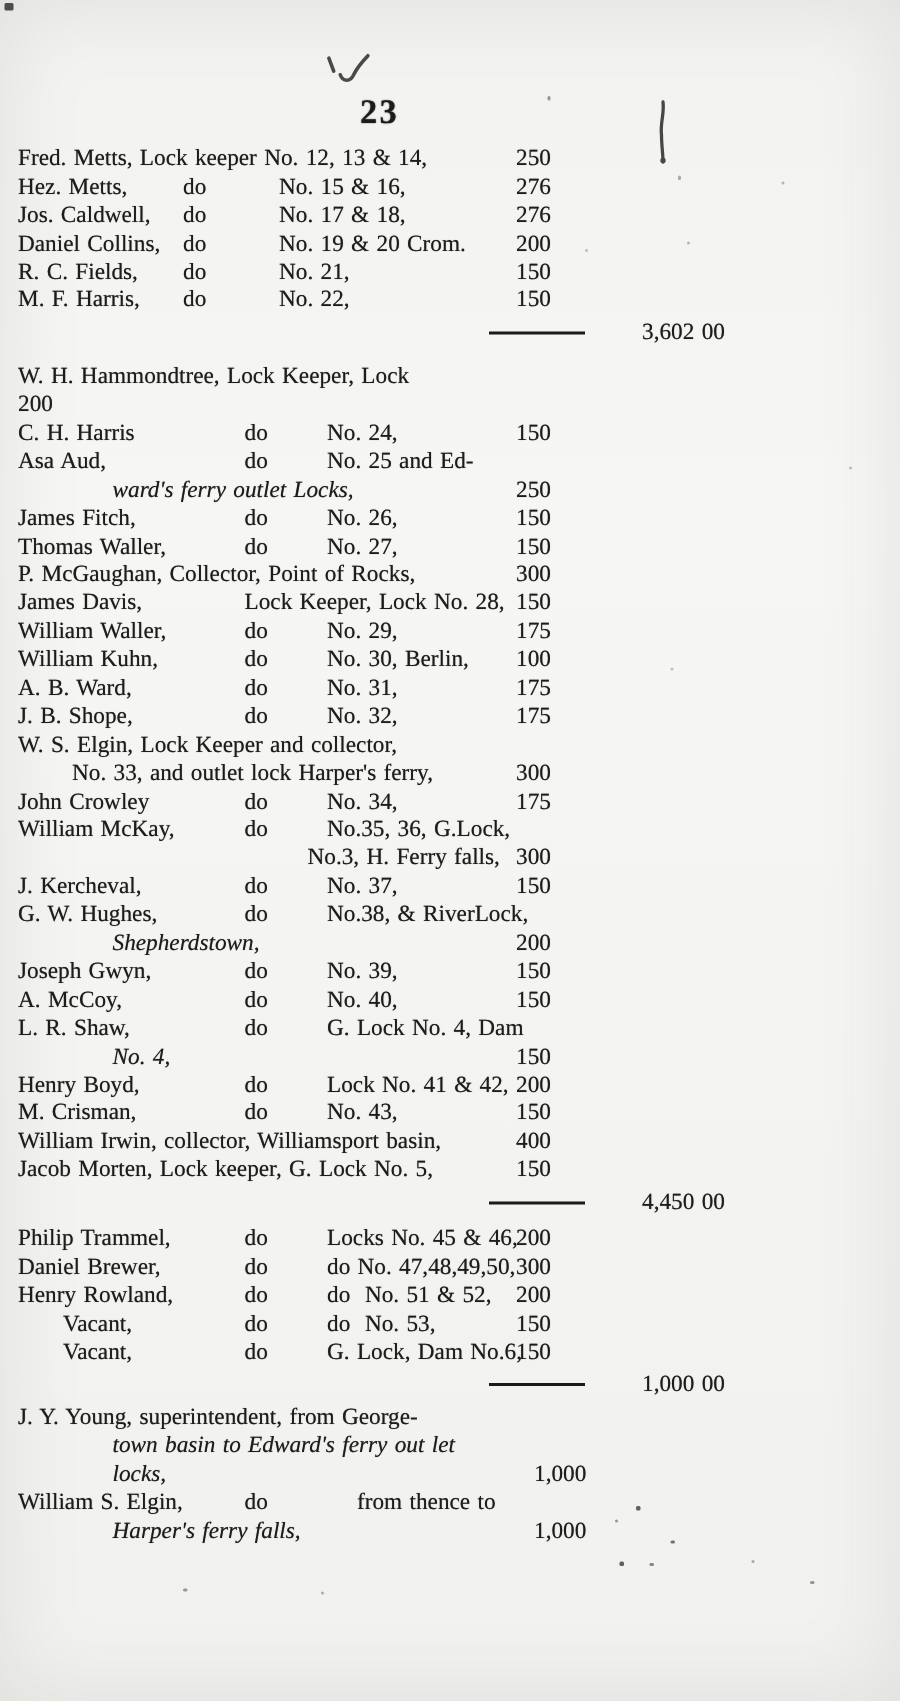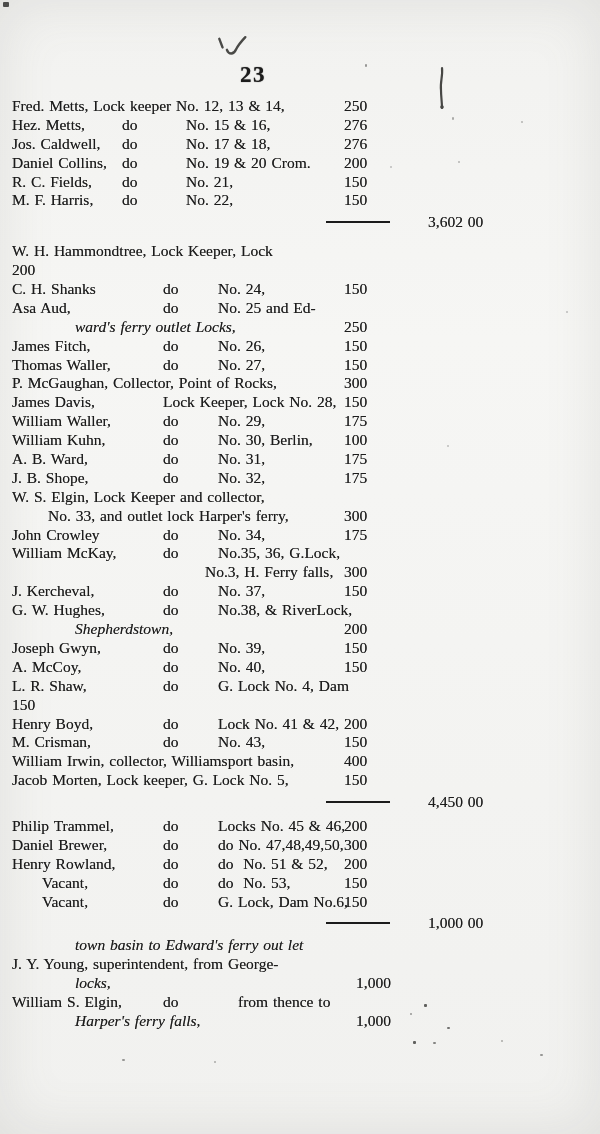--- a/index.html
+++ b/index.html
@@ -79,21 +79,21 @@
         <div class="row cols"><span class="c-name">Hez. Metts,</span><span class="c-do">do</span><span class="c-desc">No. 15 &amp; 16,</span><span class="c-amt">276</span><span class="c-sub"></span></div>
         <div class="row cols"><span class="c-name">Jos. Caldwell,</span><span class="c-do">do</span><span class="c-desc">No. 17 &amp; 18,</span><span class="c-amt">276</span><span class="c-sub"></span></div>
         <div class="row cols"><span class="c-name">Daniel Collins,</span><span class="c-do">do</span><span class="c-desc">No. 19 &amp; 20 Crom.</span><span class="c-amt">200</span><span class="c-sub"></span></div>
         <div class="row cols"><span class="c-name">R. C. Fields,</span><span class="c-do">do</span><span class="c-desc">No. 21,</span><span class="c-amt">150</span><span class="c-sub"></span></div>
         <div class="row cols"><span class="c-name">M. F. Harris,</span><span class="c-do">do</span><span class="c-desc">No. 22,</span><span class="c-amt">150</span><span class="c-sub"></span></div>
         <div class="row rule"><span class="flexfill"></span><span class="rule-line"></span><span class="c-sub">3,602 00</span></div>
       </div>
       <div class="section s1">
         <div class="row full"><span class="c-desc">W. H. Hammondtree, Lock Keeper, Lock</span><span class="c-amt"></span><span class="c-sub"></span></div>
         <div class="row i1"><span class="c-amt">200</span><span class="c-sub"></span></div>
-        <div class="row cols"><span class="c-name">C. H. Shanks</span><span class="c-do">do</span><span class="c-desc">No. 24,</span><span class="c-amt">150</span><span class="c-sub"></span></div>
+        <div class="row cols"><span class="c-name">C. H. Harris</span><span class="c-do">do</span><span class="c-desc">No. 24,</span><span class="c-amt">150</span><span class="c-sub"></span></div>
         <div class="row cols"><span class="c-name">Asa Aud,</span><span class="c-do">do</span><span class="c-desc">No. 25 and Ed-</span><span class="c-amt"></span><span class="c-sub"></span></div>
         <div class="row i2"><span class="c-desc">ward's ferry outlet Locks,</span><span class="c-amt">250</span><span class="c-sub"></span></div>
         <div class="row cols"><span class="c-name">James Fitch,</span><span class="c-do">do</span><span class="c-desc">No. 26,</span><span class="c-amt">150</span><span class="c-sub"></span></div>
         <div class="row cols"><span class="c-name">Thomas Waller,</span><span class="c-do">do</span><span class="c-desc">No. 27,</span><span class="c-amt">150</span><span class="c-sub"></span></div>
         <div class="row full"><span class="c-desc">P. McGaughan, Collector, Point of Rocks,</span><span class="c-amt">300</span><span class="c-sub"></span></div>
         <div class="row nodo"><span class="c-name">James Davis,</span><span class="c-desc">Lock Keeper, Lock No. 28,</span><span class="c-amt">150</span><span class="c-sub"></span></div>
         <div class="row cols"><span class="c-name">William Waller,</span><span class="c-do">do</span><span class="c-desc">No. 29,</span><span class="c-amt">175</span><span class="c-sub"></span></div>
         <div class="row cols"><span class="c-name">William Kuhn,</span><span class="c-do">do</span><span class="c-desc">No. 30, Berlin,</span><span class="c-amt">100</span><span class="c-sub"></span></div>
         <div class="row cols"><span class="c-name">A. B. Ward,</span><span class="c-do">do</span><span class="c-desc">No. 31,</span><span class="c-amt">175</span><span class="c-sub"></span></div>
         <div class="row cols"><span class="c-name">J. B. Shope,</span><span class="c-do">do</span><span class="c-desc">No. 32,</span><span class="c-amt">175</span><span class="c-sub"></span></div>
@@ -101,38 +101,38 @@
         <div class="row i1"><span class="c-desc">No. 33, and outlet lock Harper's ferry,</span><span class="c-amt">300</span><span class="c-sub"></span></div>
         <div class="row cols"><span class="c-name">John Crowley</span><span class="c-do">do</span><span class="c-desc">No. 34,</span><span class="c-amt">175</span><span class="c-sub"></span></div>
         <div class="row cols"><span class="c-name">William McKay,</span><span class="c-do">do</span><span class="c-desc">No.35, 36, G.Lock,</span><span class="c-amt"></span><span class="c-sub"></span></div>
         <div class="row idesc"><span class="c-desc">No.3, H. Ferry falls,</span><span class="c-amt">300</span><span class="c-sub"></span></div>
         <div class="row cols"><span class="c-name">J. Kercheval,</span><span class="c-do">do</span><span class="c-desc">No. 37,</span><span class="c-amt">150</span><span class="c-sub"></span></div>
         <div class="row cols"><span class="c-name">G. W. Hughes,</span><span class="c-do">do</span><span class="c-desc">No.38, &amp; RiverLock,</span><span class="c-amt"></span><span class="c-sub"></span></div>
         <div class="row i2"><span class="c-desc">Shepherdstown,</span><span class="c-amt">200</span><span class="c-sub"></span></div>
         <div class="row cols"><span class="c-name">Joseph Gwyn,</span><span class="c-do">do</span><span class="c-desc">No. 39,</span><span class="c-amt">150</span><span class="c-sub"></span></div>
         <div class="row cols"><span class="c-name">A. McCoy,</span><span class="c-do">do</span><span class="c-desc">No. 40,</span><span class="c-amt">150</span><span class="c-sub"></span></div>
         <div class="row cols"><span class="c-name">L. R. Shaw,</span><span class="c-do">do</span><span class="c-desc">G. Lock No. 4, Dam</span><span class="c-amt"></span><span class="c-sub"></span></div>
-        <div class="row i2"><span class="c-amt">150</span><span class="c-sub"></span></div>
+        <div class="row i2"><span class="c-desc">No. 4,</span><span class="c-amt">150</span><span class="c-sub"></span></div>
         <div class="row cols"><span class="c-name">Henry Boyd,</span><span class="c-do">do</span><span class="c-desc">Lock No. 41 &amp; 42,</span><span class="c-amt">200</span><span class="c-sub"></span></div>
         <div class="row cols"><span class="c-name">M. Crisman,</span><span class="c-do">do</span><span class="c-desc">No. 43,</span><span class="c-amt">150</span><span class="c-sub"></span></div>
         <div class="row full"><span class="c-desc">William Irwin, collector, Williamsport basin,</span><span class="c-amt">400</span><span class="c-sub"></span></div>
         <div class="row full"><span class="c-desc">Jacob Morten, Lock keeper, G. Lock No. 5,</span><span class="c-amt">150</span><span class="c-sub"></span></div>
         <div class="row rule"><span class="flexfill"></span><span class="rule-line"></span><span class="c-sub">4,450 00</span></div>
       </div>
       <div class="section s2">
         <div class="row cols"><span class="c-name">Philip Trammel,</span><span class="c-do">do</span><span class="c-desc">Locks No. 45 &amp; 46,</span><span class="c-amt">200</span><span class="c-sub"></span></div>
         <div class="row cols"><span class="c-name">Daniel Brewer,</span><span class="c-do">do</span><span class="c-desc">do No. 47,48,49,50,</span><span class="c-amt">300</span><span class="c-sub"></span></div>
         <div class="row cols"><span class="c-name">Henry Rowland,</span><span class="c-do">do</span><span class="c-desc">do  No. 51 &amp; 52,</span><span class="c-amt">200</span><span class="c-sub"></span></div>
         <div class="row cols ni"><span class="c-name">Vacant,</span><span class="c-do">do</span><span class="c-desc">do  No. 53,</span><span class="c-amt">150</span><span class="c-sub"></span></div>
         <div class="row cols ni"><span class="c-name">Vacant,</span><span class="c-do">do</span><span class="c-desc">G. Lock, Dam No.6,</span><span class="c-amt">150</span><span class="c-sub"></span></div>
         <div class="row rule"><span class="flexfill"></span><span class="rule-line"></span><span class="c-sub">1,000 00</span></div>
       </div>
       <div class="section s3">
+        <div class="row full"><span class="c-desc">J. Y. Young, superintendent, from George-</span><span class="c-amt"></span><span class="c-sub"></span></div>
         <div class="row i2"><span class="c-desc">town basin to Edward's ferry out let</span><span class="c-amt"></span><span class="c-sub"></span></div>
-        <div class="row full"><span class="c-desc">J. Y. Young, superintendent, from George-</span><span class="c-amt"></span><span class="c-sub"></span></div>
         <div class="row i2"><span class="c-desc">locks,</span><span class="c-amt">1,000</span><span class="c-sub"></span></div>
         <div class="row cols descgap"><span class="c-name">William S. Elgin,</span><span class="c-do">do</span><span class="c-desc">from thence to</span><span class="c-amt"></span><span class="c-sub"></span></div>
         <div class="row i2"><span class="c-desc">Harper's ferry falls,</span><span class="c-amt">1,000</span><span class="c-sub"></span></div>
       </div>
     </div>
 
   <i class="speck" style="left:3px;top:2px;width:6px;height:5px;opacity:.9"></i>
   <i class="speck" style="left:365px;top:64px;width:2px;height:3px;opacity:.5"></i>
   <i class="speck" style="left:452px;top:117px;width:2px;height:3px;opacity:.4"></i>
   <i class="speck" style="left:521px;top:121px;width:2px;height:2px;opacity:.35"></i>

